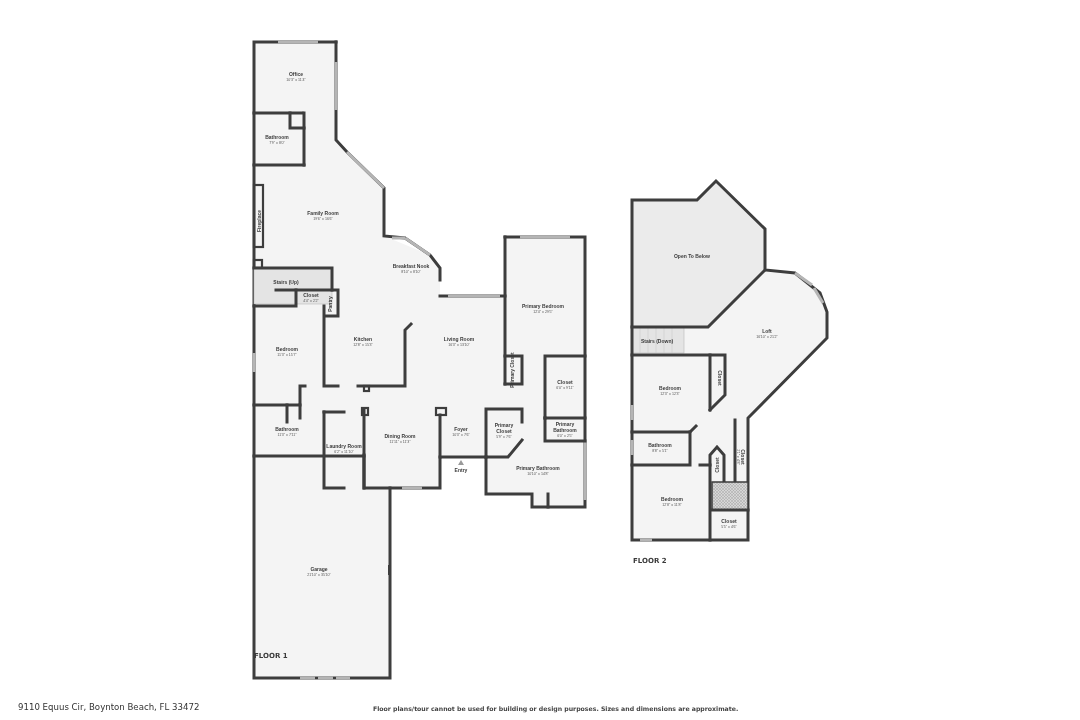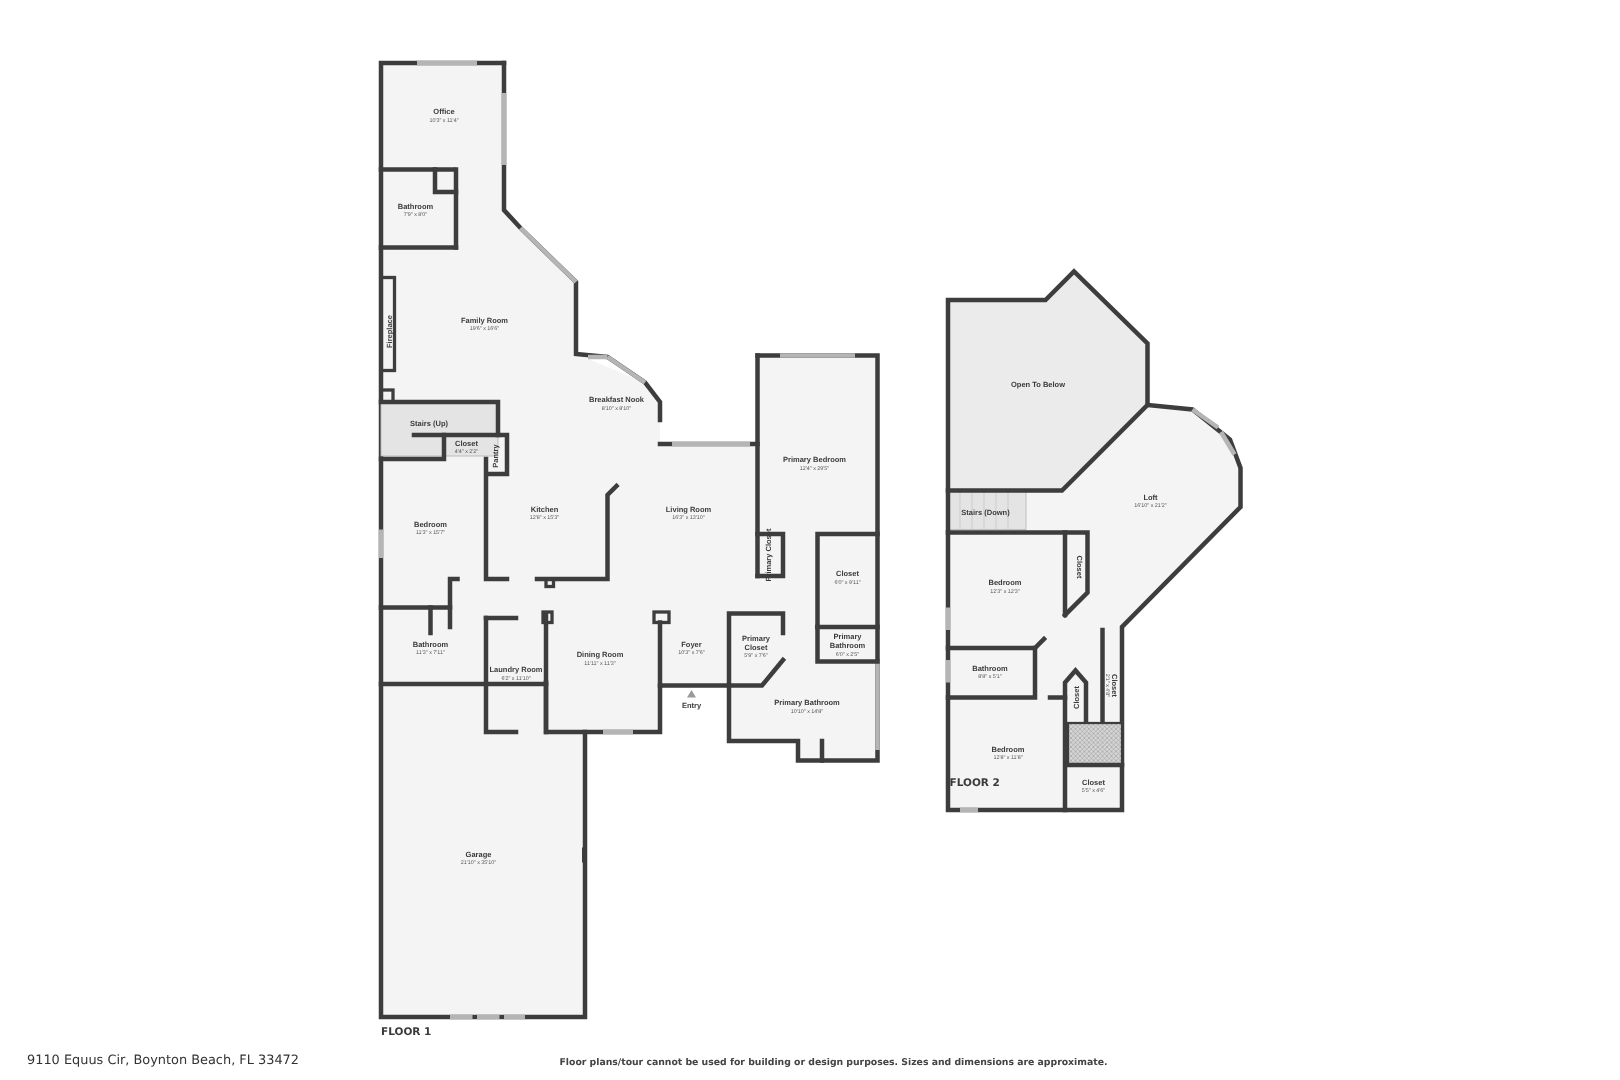--- a/index.html
+++ b/index.html
@@ -185,16 +185,16 @@
     <text class="rname" x="719" y="465" transform="rotate(-90 719 465)">Closet</text>
     <text class="rname" x="741" y="457" transform="rotate(90 741 457)">Closet</text>
     <text class="rdim" x="737" y="457" transform="rotate(90 737 457)">2'1" x 4'8"</text>
     <text class="rname" x="672" y="501">Bedroom</text>
     <text class="rdim" x="672" y="506">12'8" x 11'8"</text>
     <text class="rname" x="729" y="523">Closet</text>
     <text class="rdim" x="729" y="528">5'5" x 4'6"</text>
   </g>
 </svg>
 
-<div class="floorlabel" style="left:254px; top:684px;">FLOOR 1</div>
-<div class="floorlabel" style="left:633px; top:518px;text-align:center;">FLOOR 2</div>
+<div class="floorlabel" style="left:254px; top:652px;">FLOOR 1</div>
+<div class="floorlabel" style="left:633px; top:557px;text-align:center;">FLOOR 2</div>
 <div class="address">9110 Equus Cir, Boynton Beach, FL 33472</div>
 <div class="disclaimer">Floor plans/tour cannot be used for building or design purposes. Sizes and dimensions are approximate.</div>
 
 </body></html>

